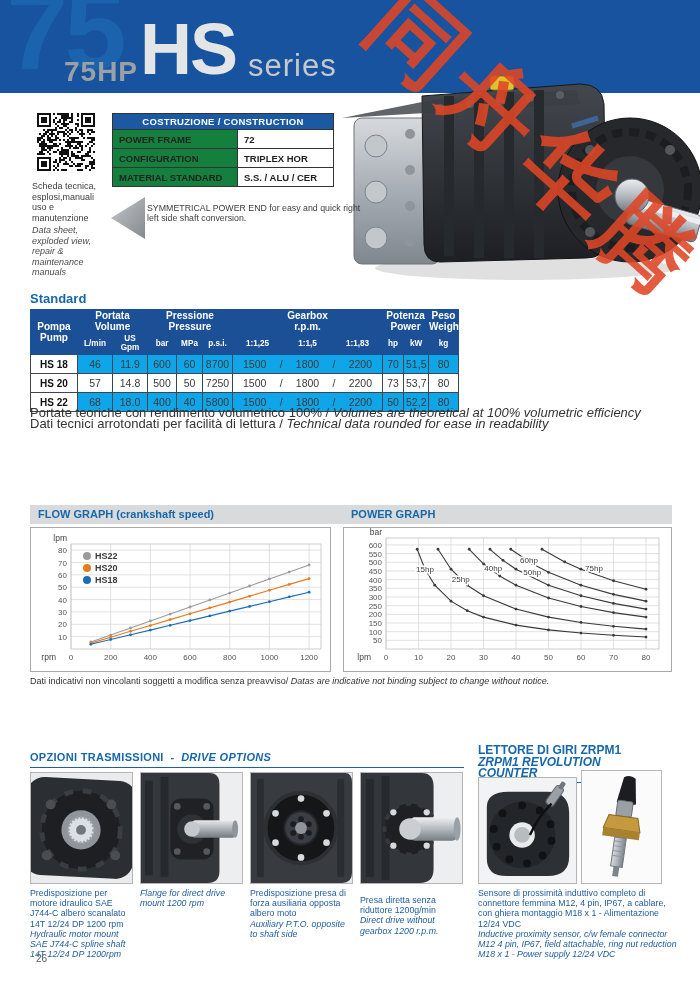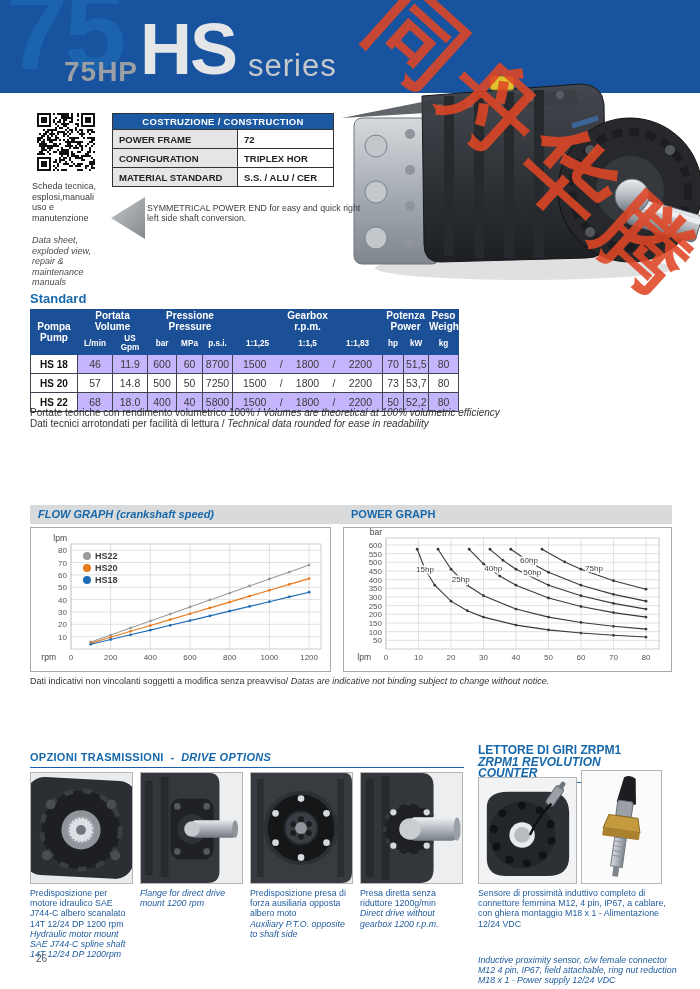--- a/index.html
+++ b/index.html
@@ -12,75 +12,75 @@
   .hsbig{position:absolute;left:140px;top:8px;font-size:72px;font-weight:bold;color:#e3e5e7;letter-spacing:-2px;}
   .hsseries{position:absolute;left:248px;top:48px;font-size:31px;color:#c6c9cc;letter-spacing:1px;}
   
   .pump-photo{position:absolute;left:340px;top:0;width:360px;height:292px;}
   .watermark{position:absolute;left:424px;top:-38px;font-size:92px;font-weight:bold;
              color:rgba(223,70,38,0.88);transform:rotate(42deg);transform-origin:0 0;
              letter-spacing:10px;white-space:nowrap;z-index:6;}
   
   .qr{position:absolute;left:37px;top:113px;width:58px;height:58px;}
   .qr-cap{position:absolute;left:32px;top:181px;width:74px;font-size:9px;line-height:10.5px;color:#3c3c3c;}
-  .qr-cap .en{display:block;margin-top:12px;font-style:italic;color:#4a4a4a;}
+  .qr-cap .en{display:block;margin-top:2px;font-style:italic;color:#4a4a4a;}
   
   .construction{position:absolute;left:112px;top:113px;width:222px;border-collapse:collapse;
                 font-size:9.5px;}
   .construction th{background:#1b5aa3;color:#fff;font-size:9.5px;font-weight:bold;
                    padding:2px 0;border:1.2px solid #333;letter-spacing:.3px;}
   .construction td{border:1.2px solid #333;padding:2px 6px;font-weight:bold;height:14px;}
-  .construction td.lab{background:#e5e5e5;width:112px;}
+  .construction td.lab{background:#15803d;width:112px;}
   .construction td.val{background:#fff;}
   
   .carter-arrow{position:absolute;left:111px;top:197px;}
   .carter-text{position:absolute;left:147px;top:198px;width:220px;font-size:8.8px;line-height:9.8px;color:#3c3c3c;}
   .carter-text .en{display:block;margin-top:6px;}
   
   .std-head{position:absolute;left:30px;top:291px;font-size:13px;font-weight:bold;color:#1668ab;}
   table.std{position:absolute;left:30px;top:309px;border-collapse:collapse;table-layout:fixed;width:428px;}
   table.std th{background:#1b4f96;color:#fff;text-align:center;padding:0;border:1px solid #1b4f96;}
   table.std .t1{font-size:10px;font-weight:bold;line-height:11px;display:block;}
   table.std .sub{font-size:8.2px;font-weight:bold;padding:1px 2px 2px;}
   table.std td{border:1.4px solid #3d4650;font-size:10.5px;color:#3a3a3a;text-align:center;height:18px;padding:0 2px;}
   table.std td.pump{background:#fff;font-weight:bold;color:#111;font-size:10px;}
-  table.std tr.shade td:not(.pump){background:#c4b5fd;}
+  table.std tr.shade td:not(.pump){background:#0ea5e9;}
   table.std tr.plain td:not(.pump){background:#fff;}
   table.std td.gb{padding:0 10px;}
   table.std td.gb .wrap{display:flex;justify-content:space-between;align-items:center;}
-  .footnotes{position:absolute;left:30px;top:408px;font-size:10px;line-height:10.5px;color:#333;}
+  .footnotes{position:absolute;left:30px;top:408px;font-size:13px;line-height:10.5px;color:#333;}
   .footnotes .en{font-style:italic;}
   
   .gtitle{position:absolute;height:19px;background:#d9dadb;color:#1668ab;font-size:11px;
           font-weight:bold;line-height:19px;padding-left:8px;box-sizing:border-box;}
   .gbox{position:absolute;top:527px;height:145px;background:#fff;border:1px solid #a9a9a9;box-sizing:border-box;}
-  #flow-title{left:30px;top:505px;width:325px;font-style:italic;}
+  #flow-title{left:30px;top:505px;width:325px;}
   #power-title{left:343px;top:505px;width:329px;}
   #flow-box{left:30px;width:301px;}
   #power-box{left:343px;width:329px;}
   .note{position:absolute;left:30px;top:676px;font-size:9px;color:#333;}
   .note .en{font-style:italic;}
   
   .drive-head{position:absolute;left:30px;top:751px;width:434px;border-bottom:1.5px solid #1a5fa8;
               padding-bottom:4px;font-size:11px;font-weight:bold;color:#1668ab;letter-spacing:.3px;}
   .drive-head .en{font-style:italic;}
   .zrpm-head{position:absolute;left:478px;top:745px;width:184px;border-bottom:1.5px solid #1a5fa8;
              padding-bottom:2px;font-size:12px;font-weight:bold;color:#1668ab;line-height:11.5px;}
   .zrpm-head .en{font-style:italic;display:block;}
   .thumb{position:absolute;top:772px;width:103px;height:112px;border:1px solid #b5b5b5;background:#fff;box-sizing:border-box;}
   .thumb svg{display:block;width:100%;height:100%;}
   #th1{left:30px;} #th2{left:140px;} #th3{left:250px;} #th4{left:360px;}
   #th5{left:478px;top:777px;width:99px;height:107px;}
   #th6{left:581px;top:770px;width:81px;height:114px;}
   .cap{position:absolute;top:888px;font-size:8.8px;line-height:10.2px;color:#1d5a9c;}
   .cap .en{font-style:italic;display:block;}
   #cap1{left:30px;width:106px;} #cap2{left:140px;width:104px;}
-  #cap3{left:250px;width:104px;} #cap4{left:360px;width:108px;}
+  #cap3{left:250px;width:104px;} #cap4{left:360px;width:108px;margin-top:7px;}
   #cap5{left:478px;width:200px;}
-  #cap5 .en{margin-top:26px;}
+  #cap5 .en{margin-top:0;}
   .page-num{position:absolute;left:36px;top:953px;font-size:10px;color:#4a5a6a;}
   
   .chart text{font-family:"Liberation Sans",sans-serif;}
 </style>
 </head>
 <body>
 
 <div id="page">
 
   <div class="band">

